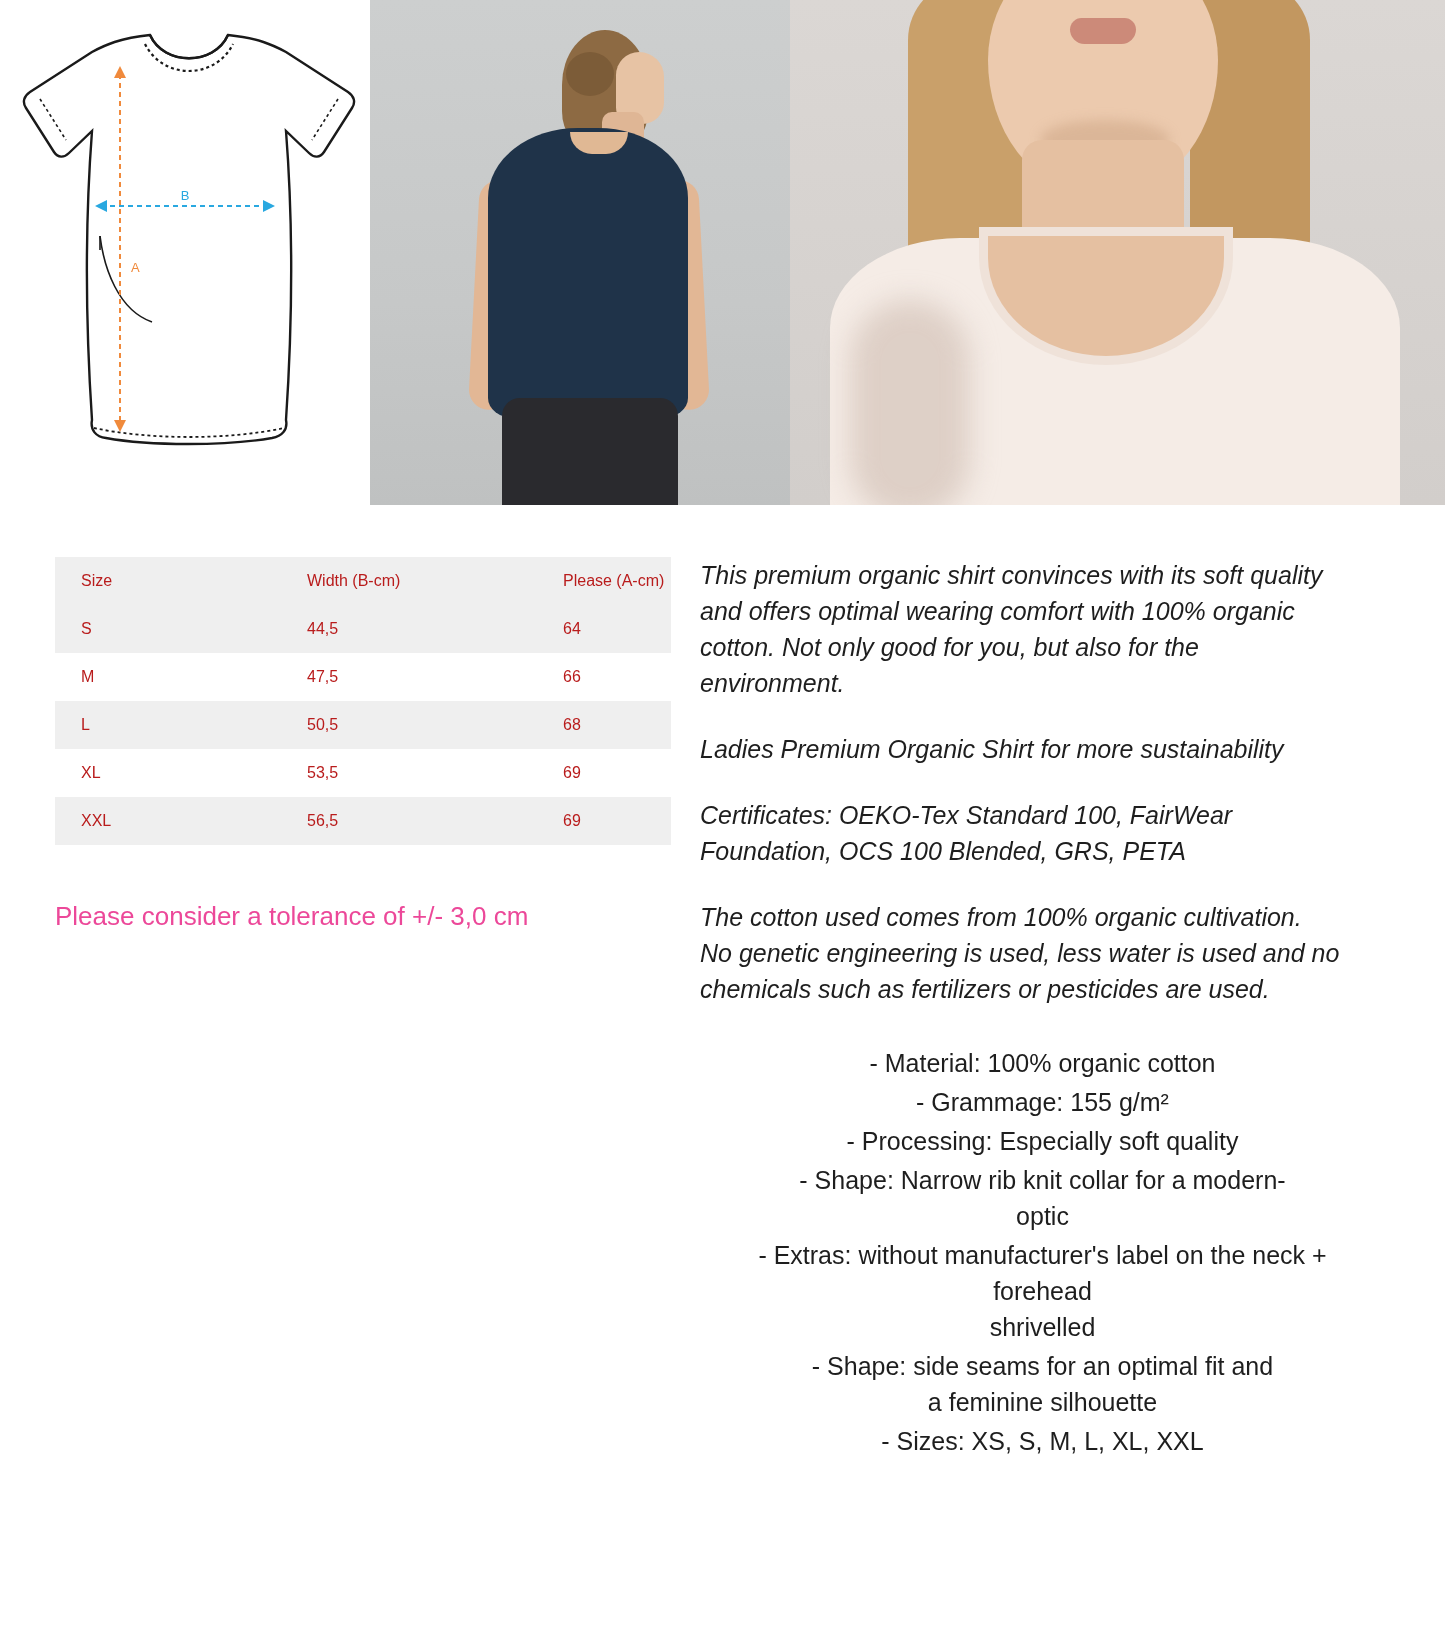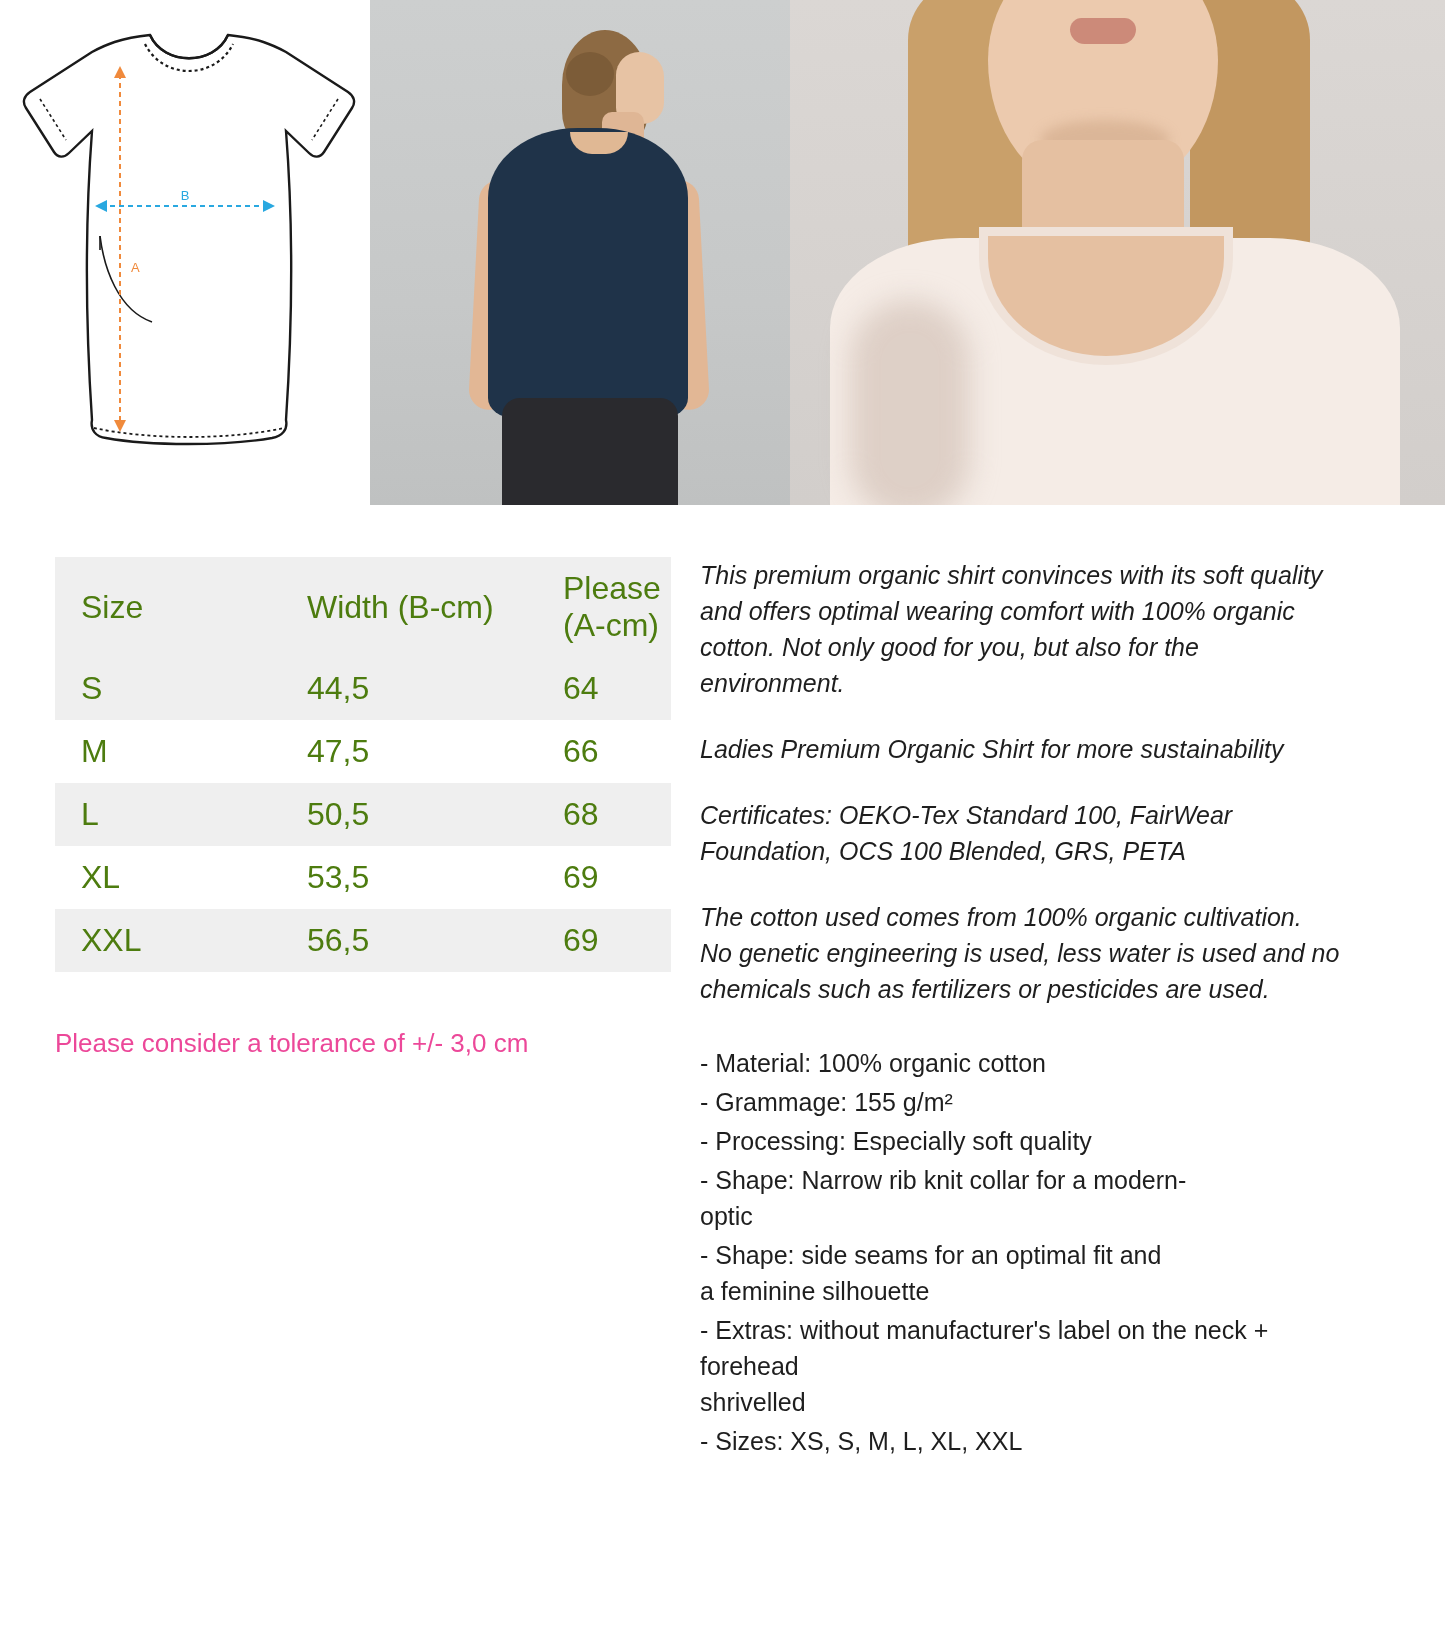--- a/index.html
+++ b/index.html
@@ -208,22 +208,22 @@
   }
   .col-right {
     flex: 1 1 auto;
     padding-right: 60px;
   }
 
   
   table.size-table {
     border-collapse: collapse;
     width: 616px;
-    font-size: 32px;
-    color: #4d7c0f;
+    font-size: 16px;
+    color: #b91c1c;
   }
   table.size-table th,
   table.size-table td {
     text-align: left;
     font-weight: normal;
     padding: 13px 0 13px 26px;
     height: 22px;
   }
   table.size-table th:nth-child(1),
   table.size-table td:nth-child(1) { width: 200px; }
@@ -245,20 +245,21 @@
     font-size: 25px;
     line-height: 1.44;
     color: #1e1e1e;
     max-width: 640px;
     font-style: italic;
   }
   .spec-list {
     margin: 38px 0 0 0;
     padding: 0;
     list-style: none;
+    text-align: center;
   }
   .spec-list li {
     font-size: 25px;
     line-height: 1.44;
     color: #1e1e1e;
     margin-bottom: 3px;
     white-space: pre-line;
   }
 </style>
 </head>
@@ -372,21 +373,21 @@
     <p>Ladies Premium Organic Shirt for more sustainability</p>
     <p>Certificates: OEKO-Tex Standard 100, FairWear Foundation, OCS 100 Blended, GRS, PETA</p>
     <p>The cotton used comes from 100% organic cultivation. No genetic engineering is used, less water is used and no chemicals such as fertilizers or pesticides are used.</p>
 
     <ul class="spec-list">
       <li>- Material: 100% organic cotton</li>
       <li>- Grammage: 155 g/m²</li>
       <li>- Processing: Especially soft quality</li>
       <li>- Shape: Narrow rib knit collar for a modern-
    optic</li>
-      <li>- Shape: side seams for an optimal fit and
-  a feminine silhouette</li>
       <li>- Extras: without manufacturer's label on the neck +
    forehead
    shrivelled</li>
+      <li>- Shape: side seams for an optimal fit and
+  a feminine silhouette</li>
       <li>- Sizes: XS, S, M, L, XL, XXL</li>
     </ul>
   </div>
 </div>
 
 </body></html>

